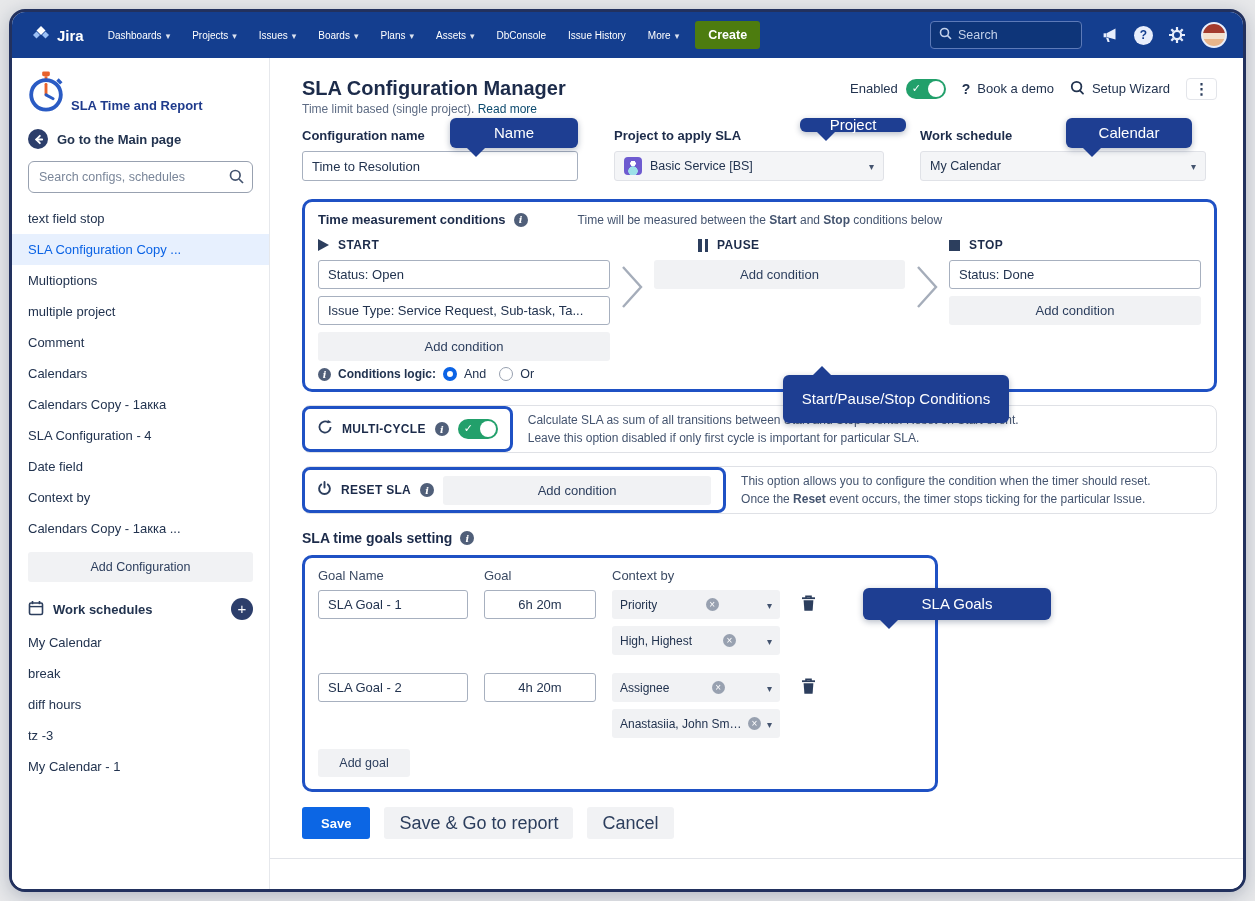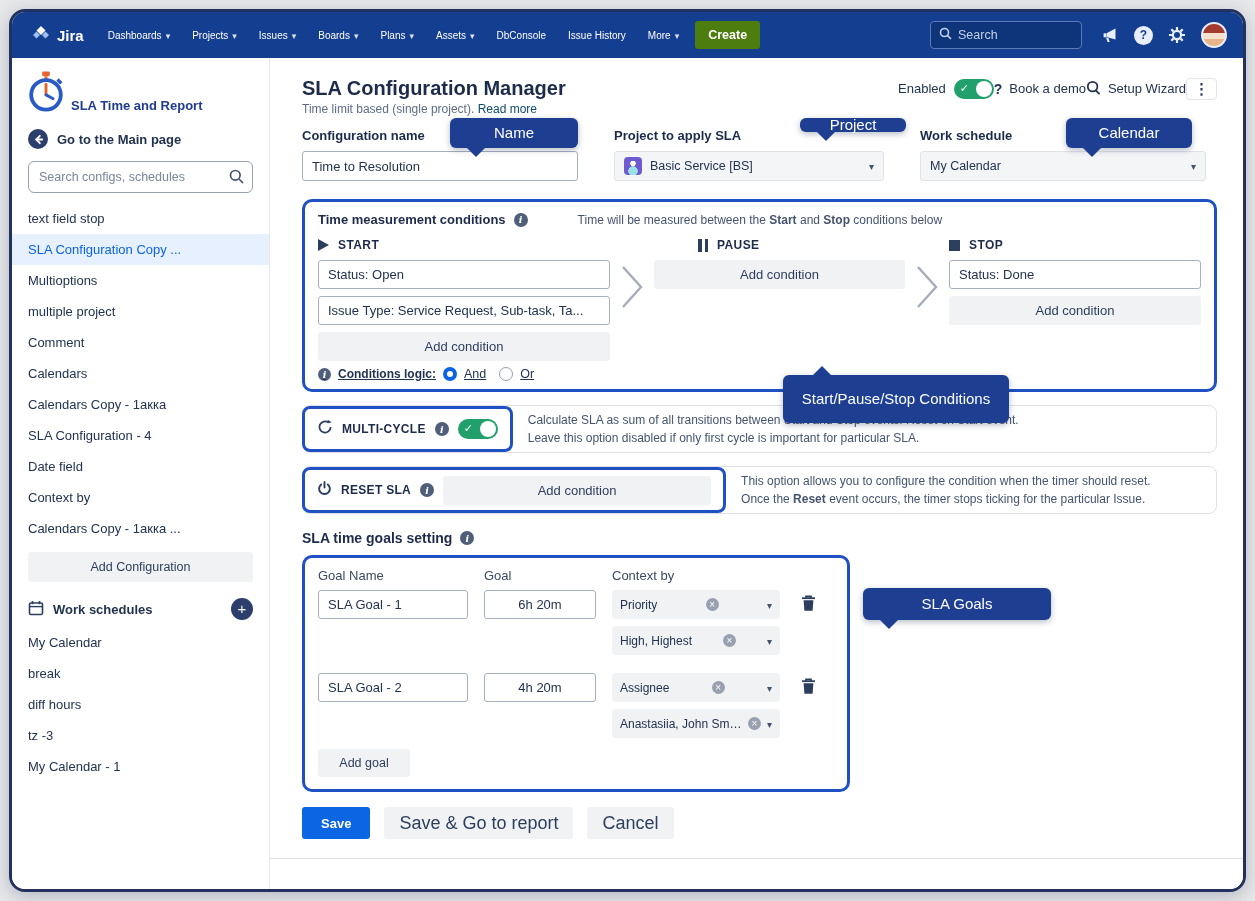--- a/index.html
+++ b/index.html
@@ -53,21 +53,21 @@
     border:none; border-radius:3px; font-size:12.5px; color:#2c3e5d; font-weight:500; font-family:inherit; cursor:pointer; }
   .side-sched-head { display:flex; align-items:center; gap:9px; padding:10px 16px 7px; font-size:13px;
     font-weight:bold; color:#22334f; }
   .plus-btn { margin-left:auto; width:22px; height:22px; border-radius:50%; background:#2c3e6b; color:#fff;
     border:none; font-size:15px; line-height:1; cursor:pointer; display:flex; align-items:center; justify-content:center; }
   .plus-btn::after { content:"+"; margin-top:-1px; }
 
   
   .main-header { display:flex; align-items:center; margin-top:12px; }
   .page-title { font-size:20px; font-weight:bold; color:#1c2b4a; }
-  .header-actions { margin-left:auto; display:flex; align-items:center; gap:0; font-size:13px; color:#22334f; }
+  .header-actions { margin-left:auto; display:flex; align-items:center; gap:16px; font-size:13px; color:#22334f; }
   .enabled-wrap { display:flex; align-items:center; gap:8px; font-weight:500; }
   .toggle { width:40px; height:20px; border-radius:10px; background:var(--toggle-on,#22A06B); position:relative;
     cursor:pointer; flex:0 0 auto; }
   .toggle::before { content:"✓"; position:absolute; left:6px; top:3px; color:#fff; font-size:11px; }
   .toggle::after { content:""; position:absolute; right:2px; top:2px; width:16px; height:16px; background:#fff; border-radius:50%; }
   .hdr-btn { display:flex; align-items:center; gap:7px; font-weight:500; cursor:pointer; white-space:nowrap; }
   .q-glyph { font-weight:bold; font-size:14px; color:#22334f; }
   .kebab { border:1px solid #e3e5ea; border-radius:4px; padding:1px 7px; font-size:15px; font-weight:bold;
     color:#2c3e5d; cursor:pointer; }
   .kebab::after { content:"⋮"; }
@@ -102,21 +102,21 @@
   .play-icon { width:0; height:0; border-left:11px solid #2c3e5d; border-top:6.5px solid transparent;
     border-bottom:6.5px solid transparent; }
   .pause-icon { display:flex; gap:3px; }
   .pause-icon i { width:3.5px; height:13px; background:#2c3e5d; }
   .stop-icon { width:11px; height:11px; background:#2c3e5d; }
   .chip { height:29px; border:1px solid #a7b0bf; border-radius:3px; background:#fff; display:flex; align-items:center;
     padding:0 9px; font-size:13px; color:#22334f; margin-bottom:7px; white-space:nowrap; overflow:hidden; cursor:pointer; }
   .gray-btn { height:29px; width:100%; background:#f1f2f4; border:none; border-radius:3px; font-size:13px;
     color:#2c3e5d; font-family:inherit; cursor:pointer; }
   .cond-sep { flex:0 0 auto; margin-top:24px; }
-  .logic-row { display:flex; align-items:center; gap:7px; margin-top:6px; font-size:12.5px; color:#22334f;text-decoration:underline; }
+  .logic-row { display:flex; align-items:center; gap:7px; margin-top:6px; font-size:12.5px; color:#22334f; }
   .logic-label { font-weight:bold; font-size:12px; }
   .radio { width:14px; height:14px; border-radius:50%; flex:0 0 auto; cursor:pointer; }
   .radio.on { border:4.5px solid #0b63e5; background:#fff; }
   .radio.off { border:1px solid #97a0af; background:#fff; }
   .radio-lbl { margin-right:6px; }
 
   .info { width:14px; height:14px; border-radius:50%; background:#505f79; color:#fff; display:inline-flex;
     align-items:center; justify-content:center; flex:0 0 auto; cursor:pointer; }
   .info::after { content:"i"; font-size:9.5px; font-weight:bold; font-family:"DejaVu Serif", serif; font-style:italic; }
 
@@ -124,21 +124,21 @@
   .row-outline { margin-top:13px; border:1px solid #dfe1e6; border-radius:8px; display:flex; align-items:center;
     min-height:48px; padding-right:16px; position:relative; }
   .blue-pill { border:3px solid var(--outline,#1F51C4); border-radius:8px; height:46px; margin:-1px; background:#fff;
     display:flex; align-items:center; gap:9px; padding:0 12px; flex:0 0 auto; }
   .pill-label { font-size:12px; font-weight:bold; letter-spacing:.3px; color:#1c2b4a; white-space:nowrap; }
   .row-desc { font-size:12px; color:#44546F; margin-left:16px; line-height:1.5; }
   .reset-btn { width:268px; flex:0 0 auto; }
 
   
   .goals-title { display:flex; align-items:center; gap:8px; margin-top:16px; font-size:14px; font-weight:bold; color:#1c2b4a; }
-  .goals-box { margin-top:9px; width:548px; border:3px solid var(--outline,#1F51C4); border-radius:10px;
+  .goals-box { margin-top:9px; width:636px; border:3px solid var(--outline,#1F51C4); border-radius:10px;
     padding:10px 13px 12px; position:relative; }
   .goals-grid { display:grid; grid-template-columns:150px 112px 168px 24px; column-gap:16px; row-gap:7px; align-items:center; }
   .g-colhead { font-size:13px; color:#3b4a63; }
   .g-input { width:100%; height:29px; border:1px solid #a7b0bf; border-radius:3px; padding:0 9px; font-size:13px;
     color:#22334f; font-family:inherit; outline:none; }
   .g-goal { text-align:center; }
   .g-select { height:29px; background:#f1f2f4; border-radius:3px; display:flex; align-items:center; gap:6px;
     padding:0 8px; font-size:12px; color:#22334f; cursor:pointer; }
   .g-select .txt { white-space:nowrap; overflow:hidden; text-overflow:ellipsis; }
   .x-icon { margin-left:auto; width:13px; height:13px; border-radius:50%; background:#98a1b0; color:#fff;

